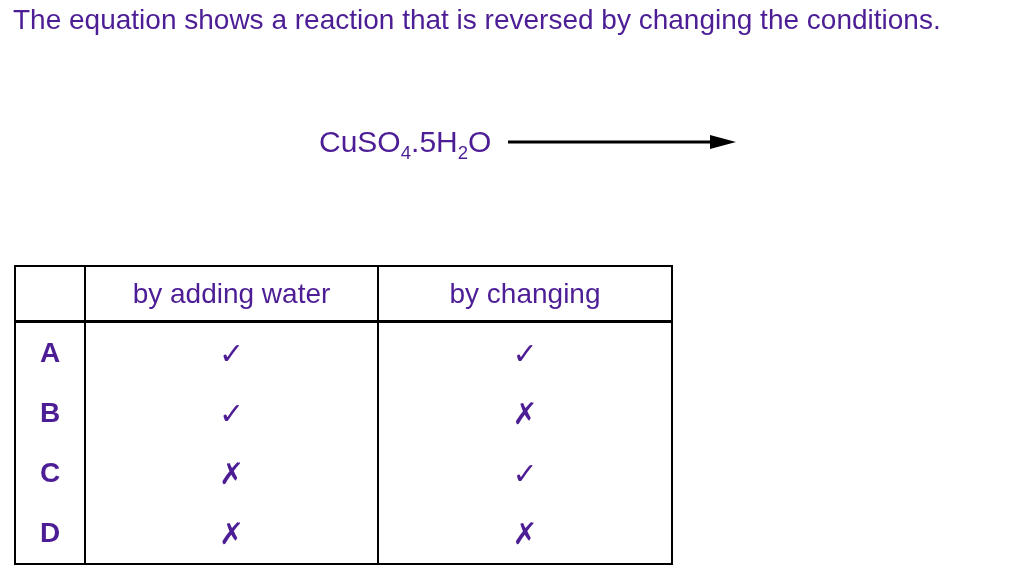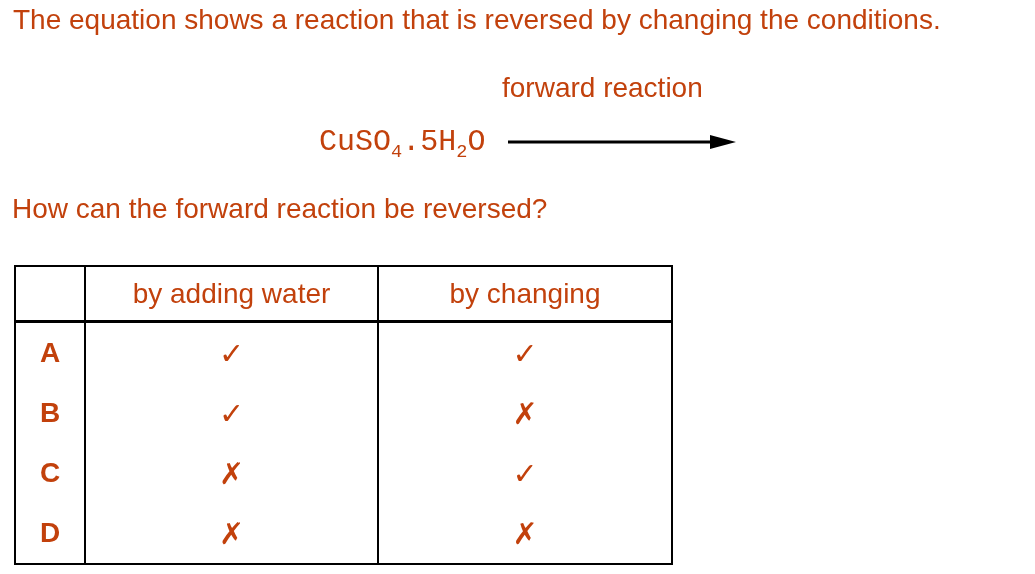--- a/index.html
+++ b/index.html
@@ -1,21 +1,21 @@
 <!DOCTYPE html>
 <html><head>
 <meta charset="utf-8">
 <style>
   html, body { margin: 0; padding: 0; background: #ffffff; }
   .page {
     position: relative;
     width: 1035px;
     height: 574px;
     background: #ffffff;
-    color: #c2410c;
+    color: #4c1d95;
     font-family: "Liberation Sans", "DejaVu Sans", sans-serif;
     overflow: hidden;
   }
   .intro {
     position: absolute;
     left: 13px;
     top: 4px;
     font-size: 28px;
     white-space: nowrap;
   }
@@ -25,21 +25,20 @@
     top: 72px;
     font-size: 28px;
     white-space: nowrap;
   }
   .reactant {
     position: absolute;
     left: 319px;
     top: 125px;
     font-size: 30px;
     white-space: nowrap;
-    font-family: Liberation Mono, monospace;
   }
   .products {
     position: absolute;
     left: 749px;
     top: 125px;
     font-size: 30px;
     white-space: nowrap;
   }
   sub {
     font-size: 0.62em;
@@ -98,31 +97,29 @@
     font-size: 30px;
   }
 </style>
 </head>
 <body>
 
 <div class="page">
 
   <div class="intro">The equation shows a reaction that is reversed by changing the conditions.</div>
 
-  <div class="fr-label">forward reaction</div>
 
   <div class="reactant"><span>CuSO</span><sub>4</sub><span>.5H</span><sub>2</sub><span>O</span></div>
 
   <svg class="arrow-svg" width="230" height="18" viewBox="0 0 230 18" aria-hidden="true">
     <line x1="2" y1="9" x2="206" y2="9" stroke="#000000" stroke-width="3"></line>
     <polygon points="204,2 230,9 204,16" fill="#000000"></polygon>
   </svg>
 
 
-  <div class="prompt">How can the forward reaction be reversed?</div>
 
   <table class="options">
     <colgroup>
       <col class="col-letter">
       <col class="col-water">
       <col class="col-heat">
     </colgroup>
     <thead>
       <tr>
         <th></th>

